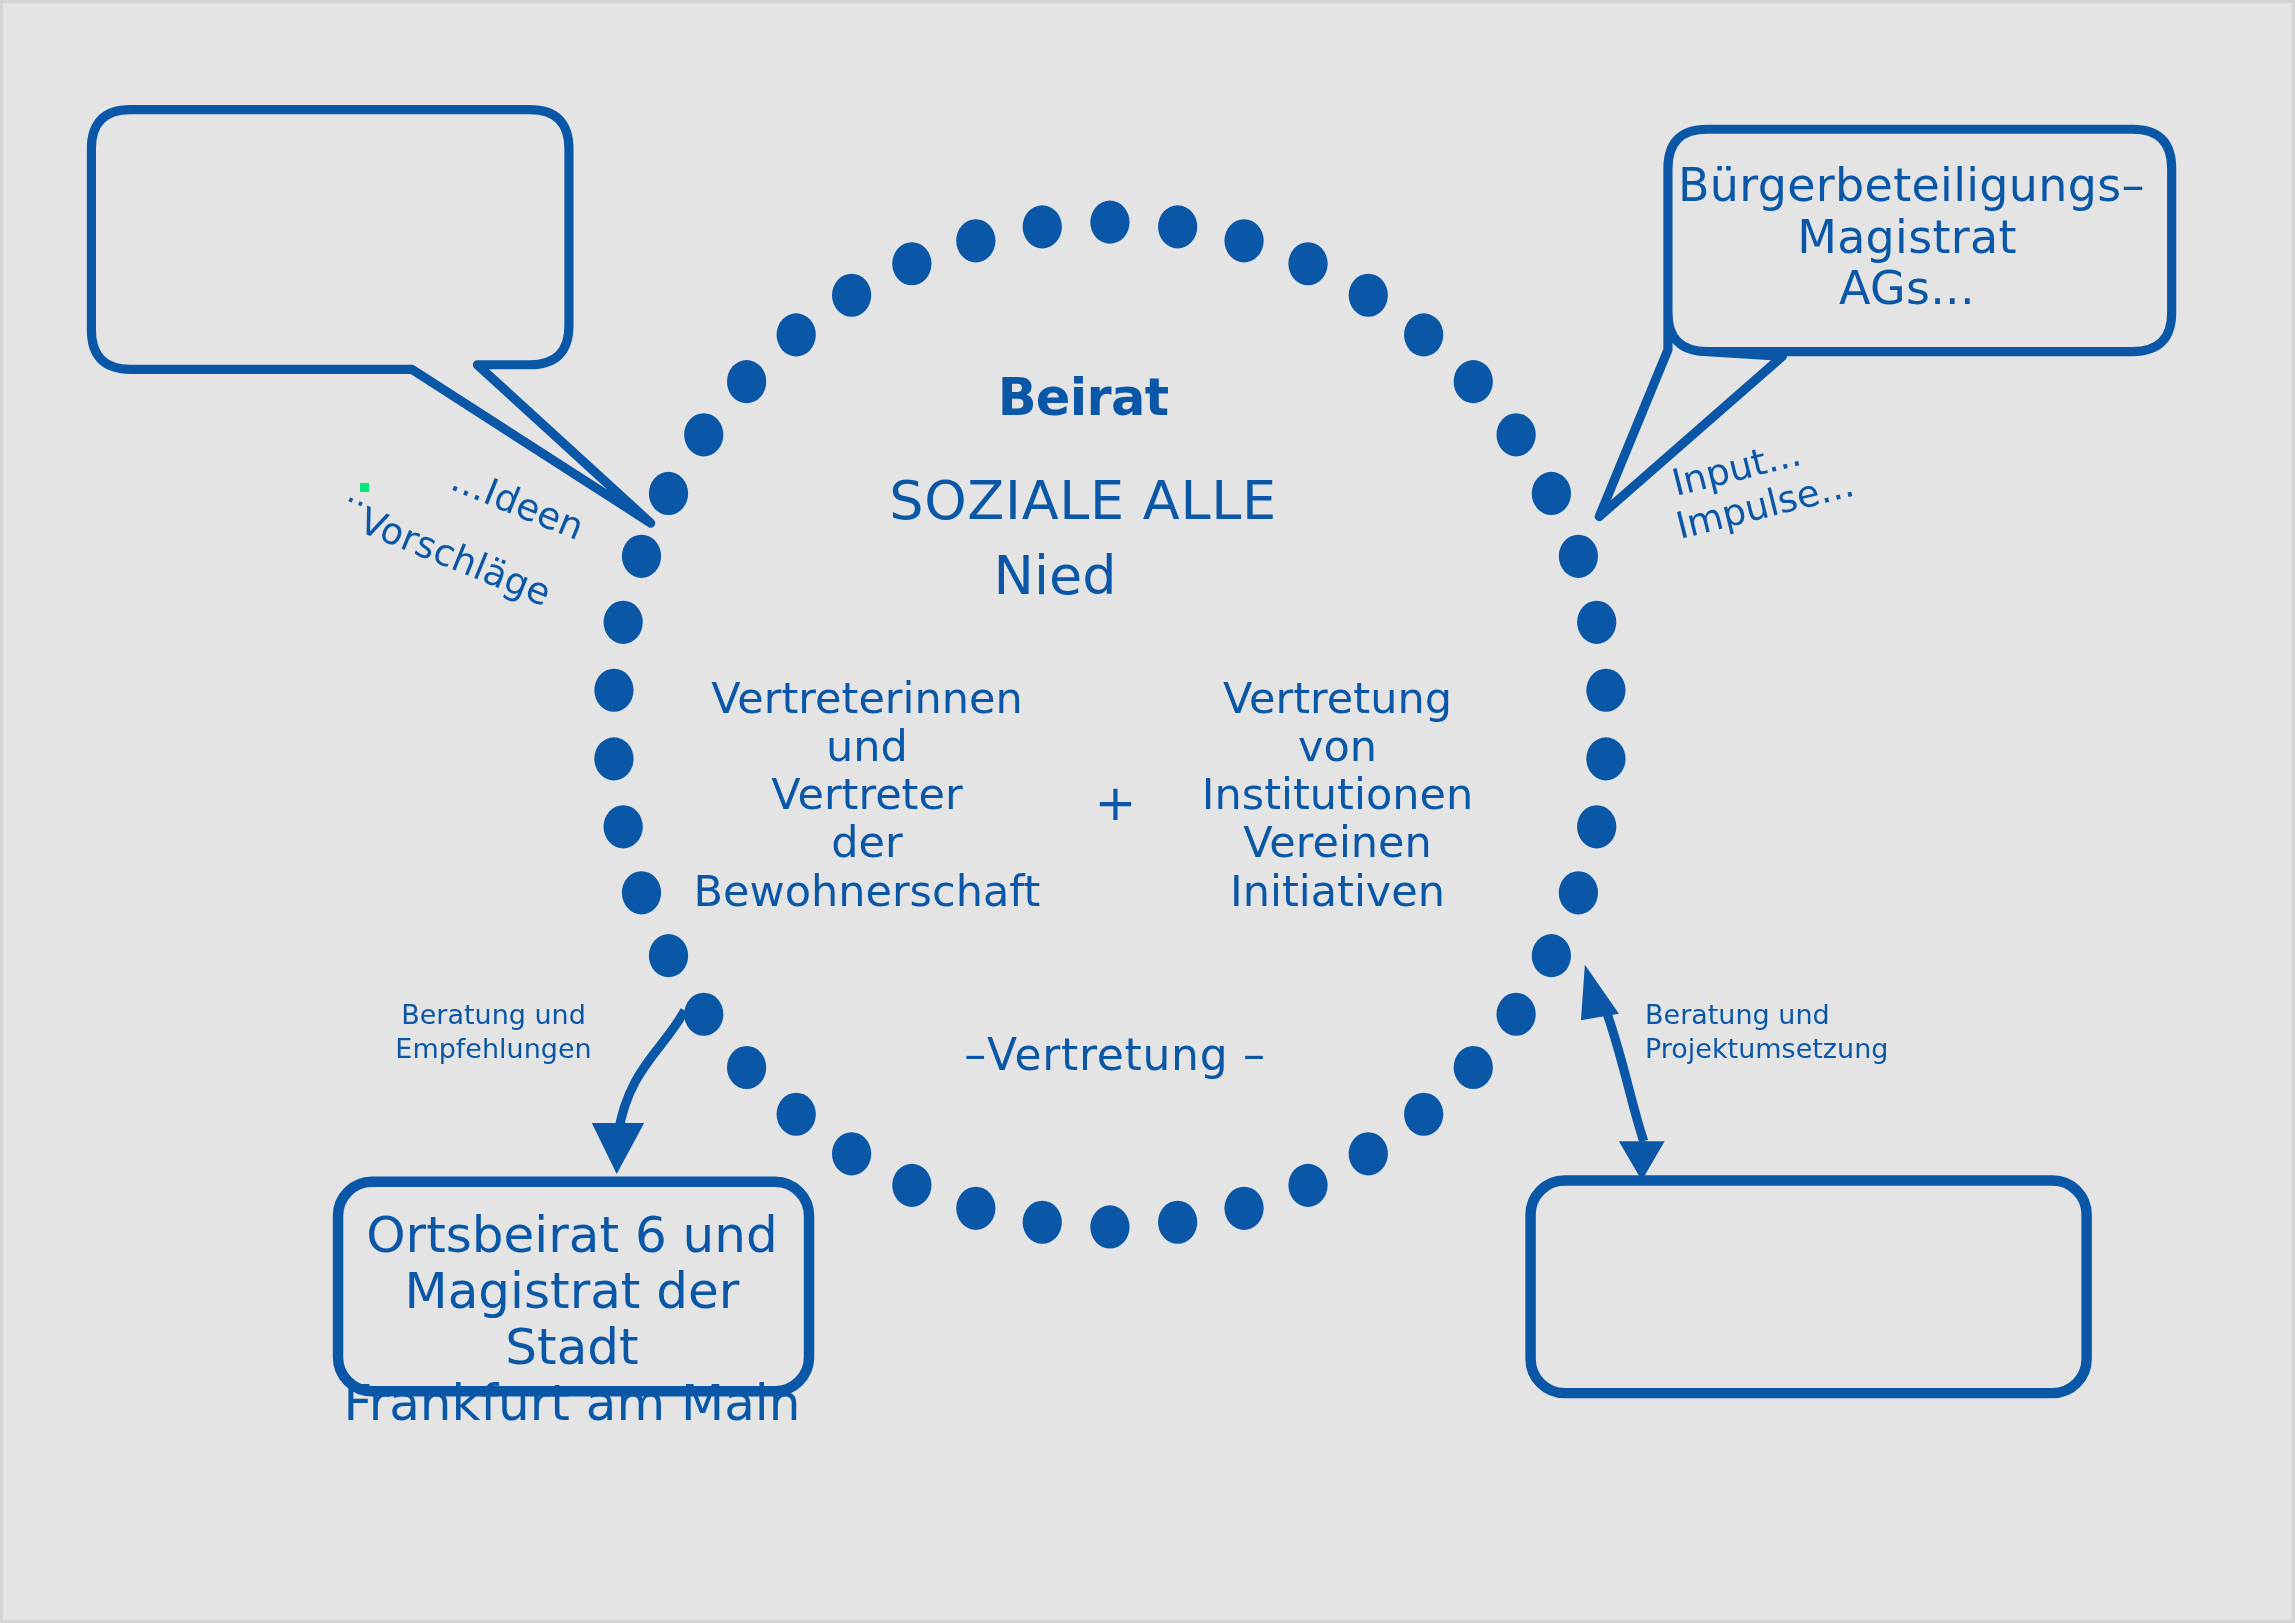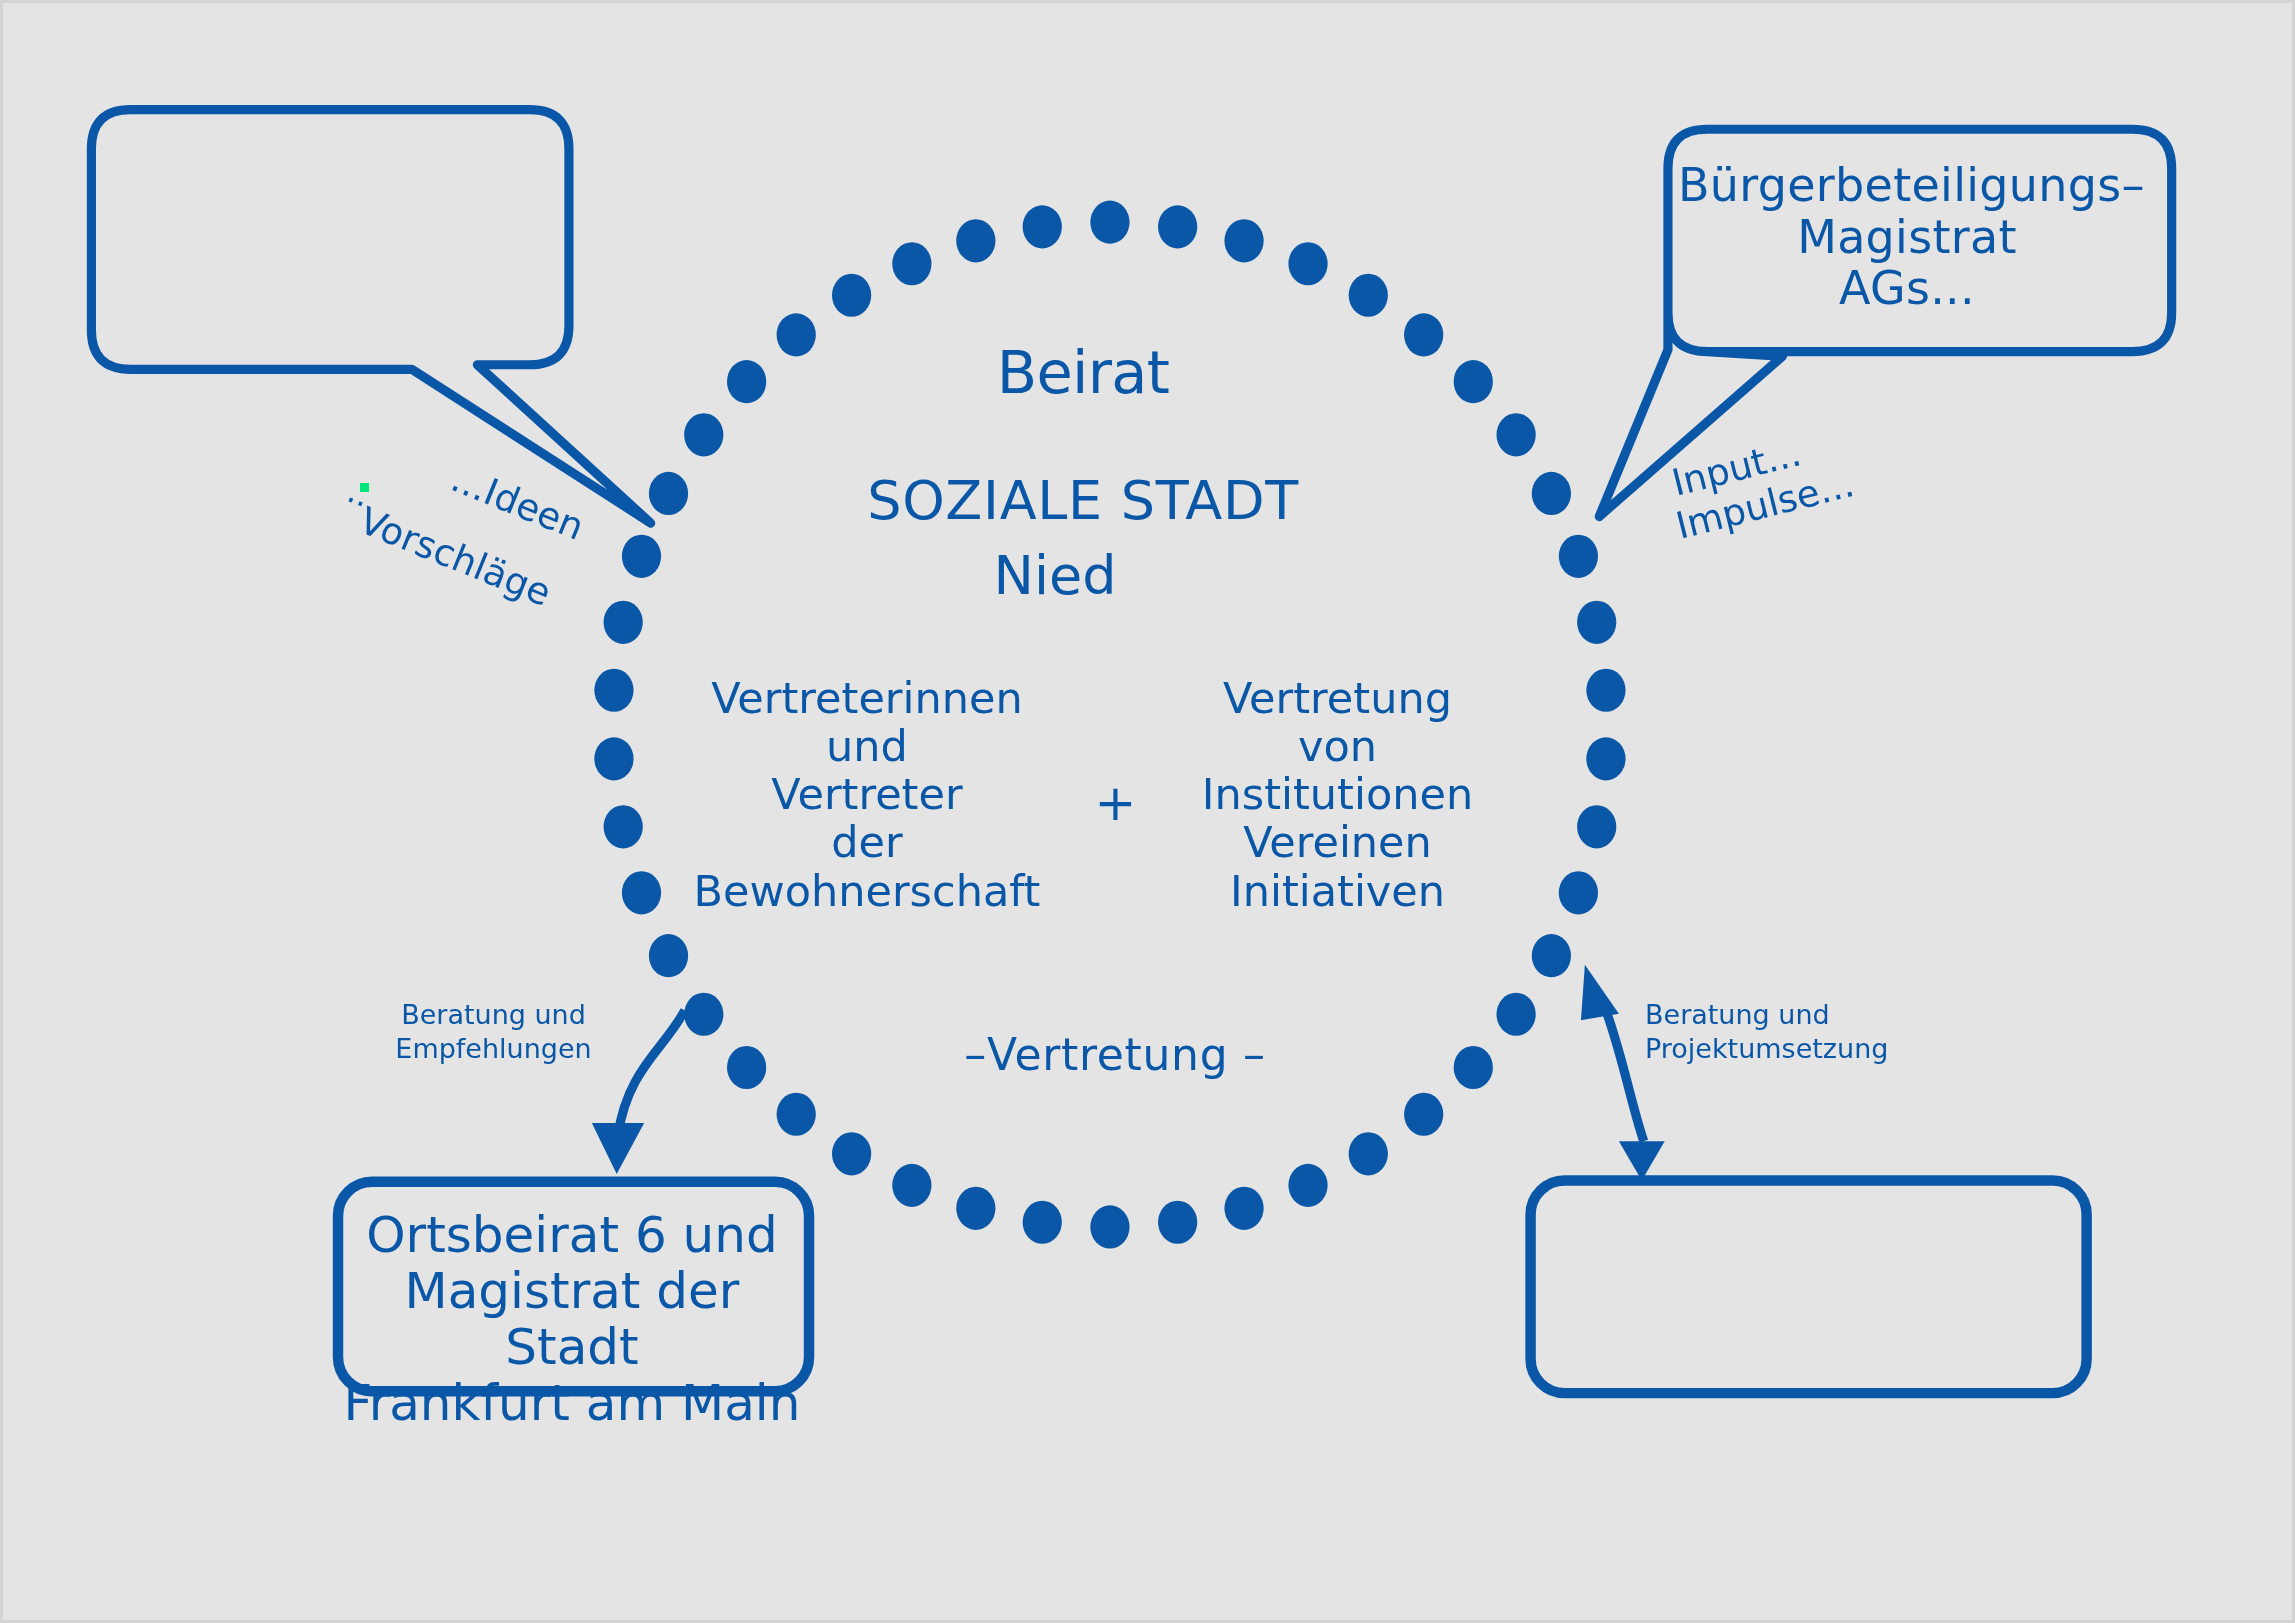--- a/index.html
+++ b/index.html
@@ -35,22 +35,22 @@
   
   .bubble-text {
     font-size: 46px;
     letter-spacing: 0.3px;
   }
   #bubble-tl-text { left: 98px; top: 124px; width: 458px; }
   #bubble-tr-text { left: 1675px; top: 157px; width: 458px; }
 
   
   #circle-title {
-    left: 838px; top: 337px; width: 484px;
-    font-size: 59px; font-weight: normal; letter-spacing: -0.7px;
+    left: 838px; top: 366px; width: 484px;
+    font-size: 51px; font-weight: bold; letter-spacing: -0.7px;
   }
   #circle-sub1 {
     left: 838px; top: 468px; width: 484px;
     font-size: 54px; letter-spacing: 0.7px;
   }
   #circle-sub2 {
     left: 810px; top: 543px; width: 484px;
     font-size: 54px;
   }
 
@@ -203,21 +203,21 @@
       <path d="M 2470 1740 L 2540 1740 L 2505 1800 Z" fill="#0a57a8"></path>
     </g>
   </svg>
 
 
   <div class="txt bubble-text" id="bubble-tr-text">Bürgerbeteiligungs–
 Magistrat
 AGs...</div>
 
   <div class="txt" id="circle-title">Beirat</div>
-  <div class="txt" id="circle-sub1">SOZIALE STADT</div>
+  <div class="txt" id="circle-sub1">SOZIALE ALLE</div>
   <div class="txt" id="circle-sub2">Nied</div>
 
   <div class="txt member-col" id="col-left">Vertreterinnen
 und
 Vertreter
 der
 Bewohnerschaft</div>
   <div class="txt" id="col-plus">+</div>
   <div class="txt member-col" id="col-right">Vertretung
 von

